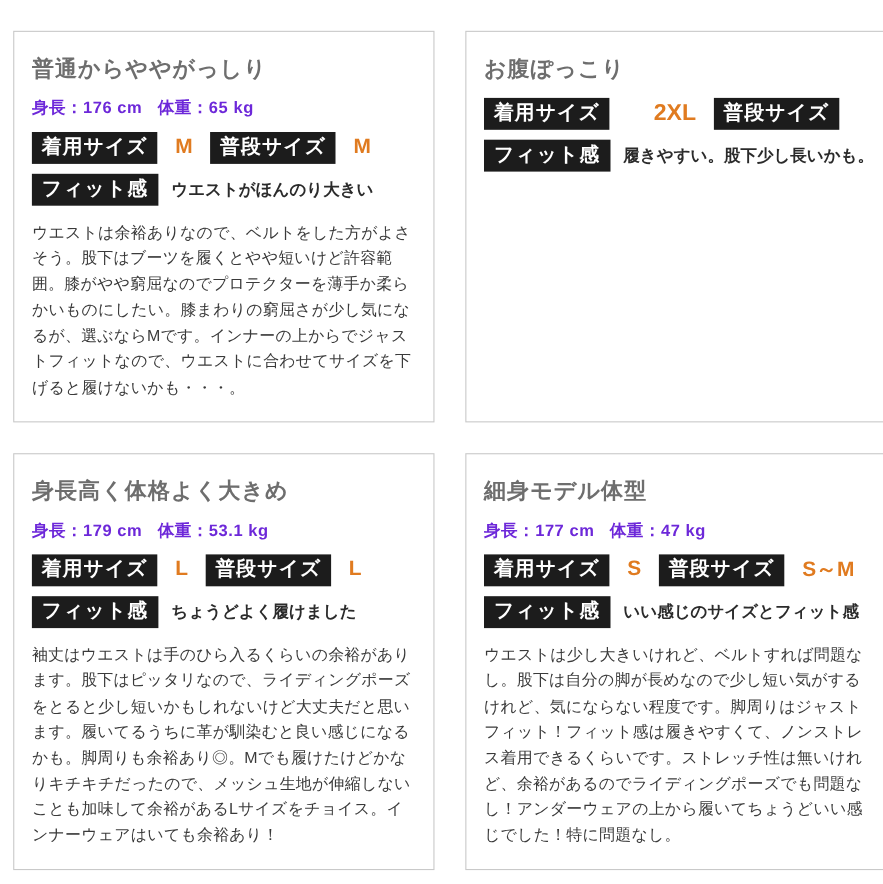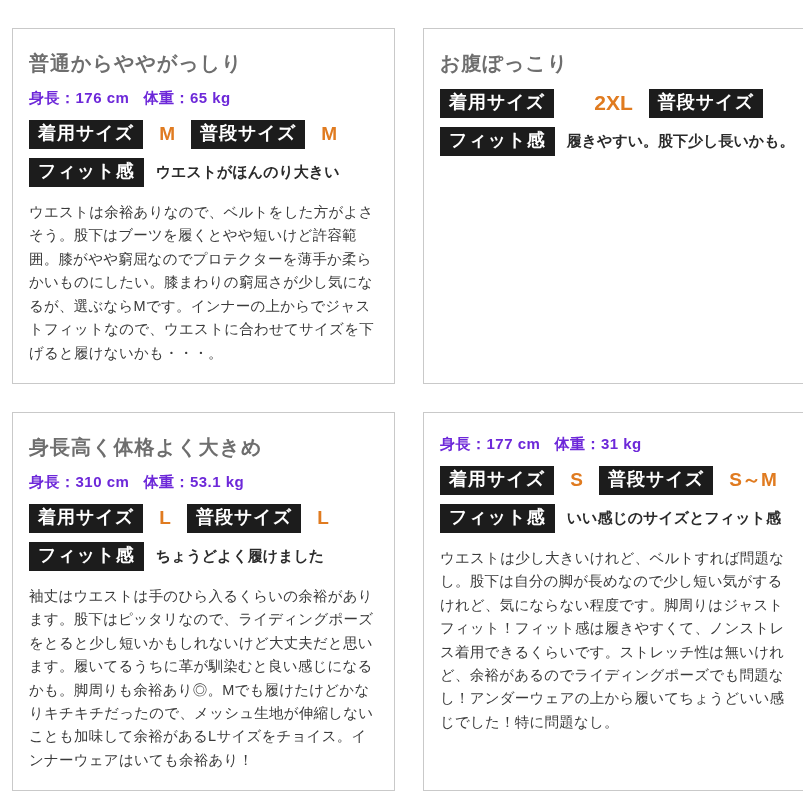--- a/index.html
+++ b/index.html
@@ -148,42 +148,43 @@
       </div>
       <div class="size-row">
         <span class="tag">フィット感</span>
         <span class="fit-text">履きやすい。股下少し長いかも。</span>
       </div>
     </div>
 
     <div class="card">
       <div class="card-title">身長高く体格よく大きめ</div>
       <div class="measure-row">
-        <span>身長：310 cm</span><span class="gap"></span><span>体重：53.1 kg</span>
+        <span>身長：179 cm</span><span class="gap"></span><span>体重：53.1 kg</span>
       </div>
       <div class="size-row">
         <div class="size-pair">
           <span class="tag">着用サイズ</span>
           <span class="size-val">L</span>
         </div>
         <div class="size-pair">
           <span class="tag">普段サイズ</span>
           <span class="size-val">L</span>
         </div>
       </div>
       <div class="size-row">
         <span class="tag">フィット感</span>
         <span class="fit-text">ちょうどよく履けました</span>
       </div>
       <div class="body-text">袖丈はウエストは手のひら入るくらいの余裕があります。股下はピッタリなので、ライディングポーズをとると少し短いかもしれないけど大丈夫だと思います。履いてるうちに革が馴染むと良い感じになるかも。脚周りも余裕あり◎。Mでも履けたけどかなりキチキチだったので、メッシュ生地が伸縮しないことも加味して余裕があるLサイズをチョイス。インナーウェアはいても余裕あり！</div>
     </div>
 
     <div class="card">
+      <div class="card-title">細身モデル体型</div>
       <div class="measure-row">
-        <span>身長：177 cm</span><span class="gap"></span><span>体重：31 kg</span>
+        <span>身長：177 cm</span><span class="gap"></span><span>体重：47 kg</span>
       </div>
       <div class="size-row">
         <div class="size-pair">
           <span class="tag">着用サイズ</span>
           <span class="size-val">S</span>
         </div>
         <div class="size-pair">
           <span class="tag">普段サイズ</span>
           <span class="size-val">S～M</span>
         </div>

